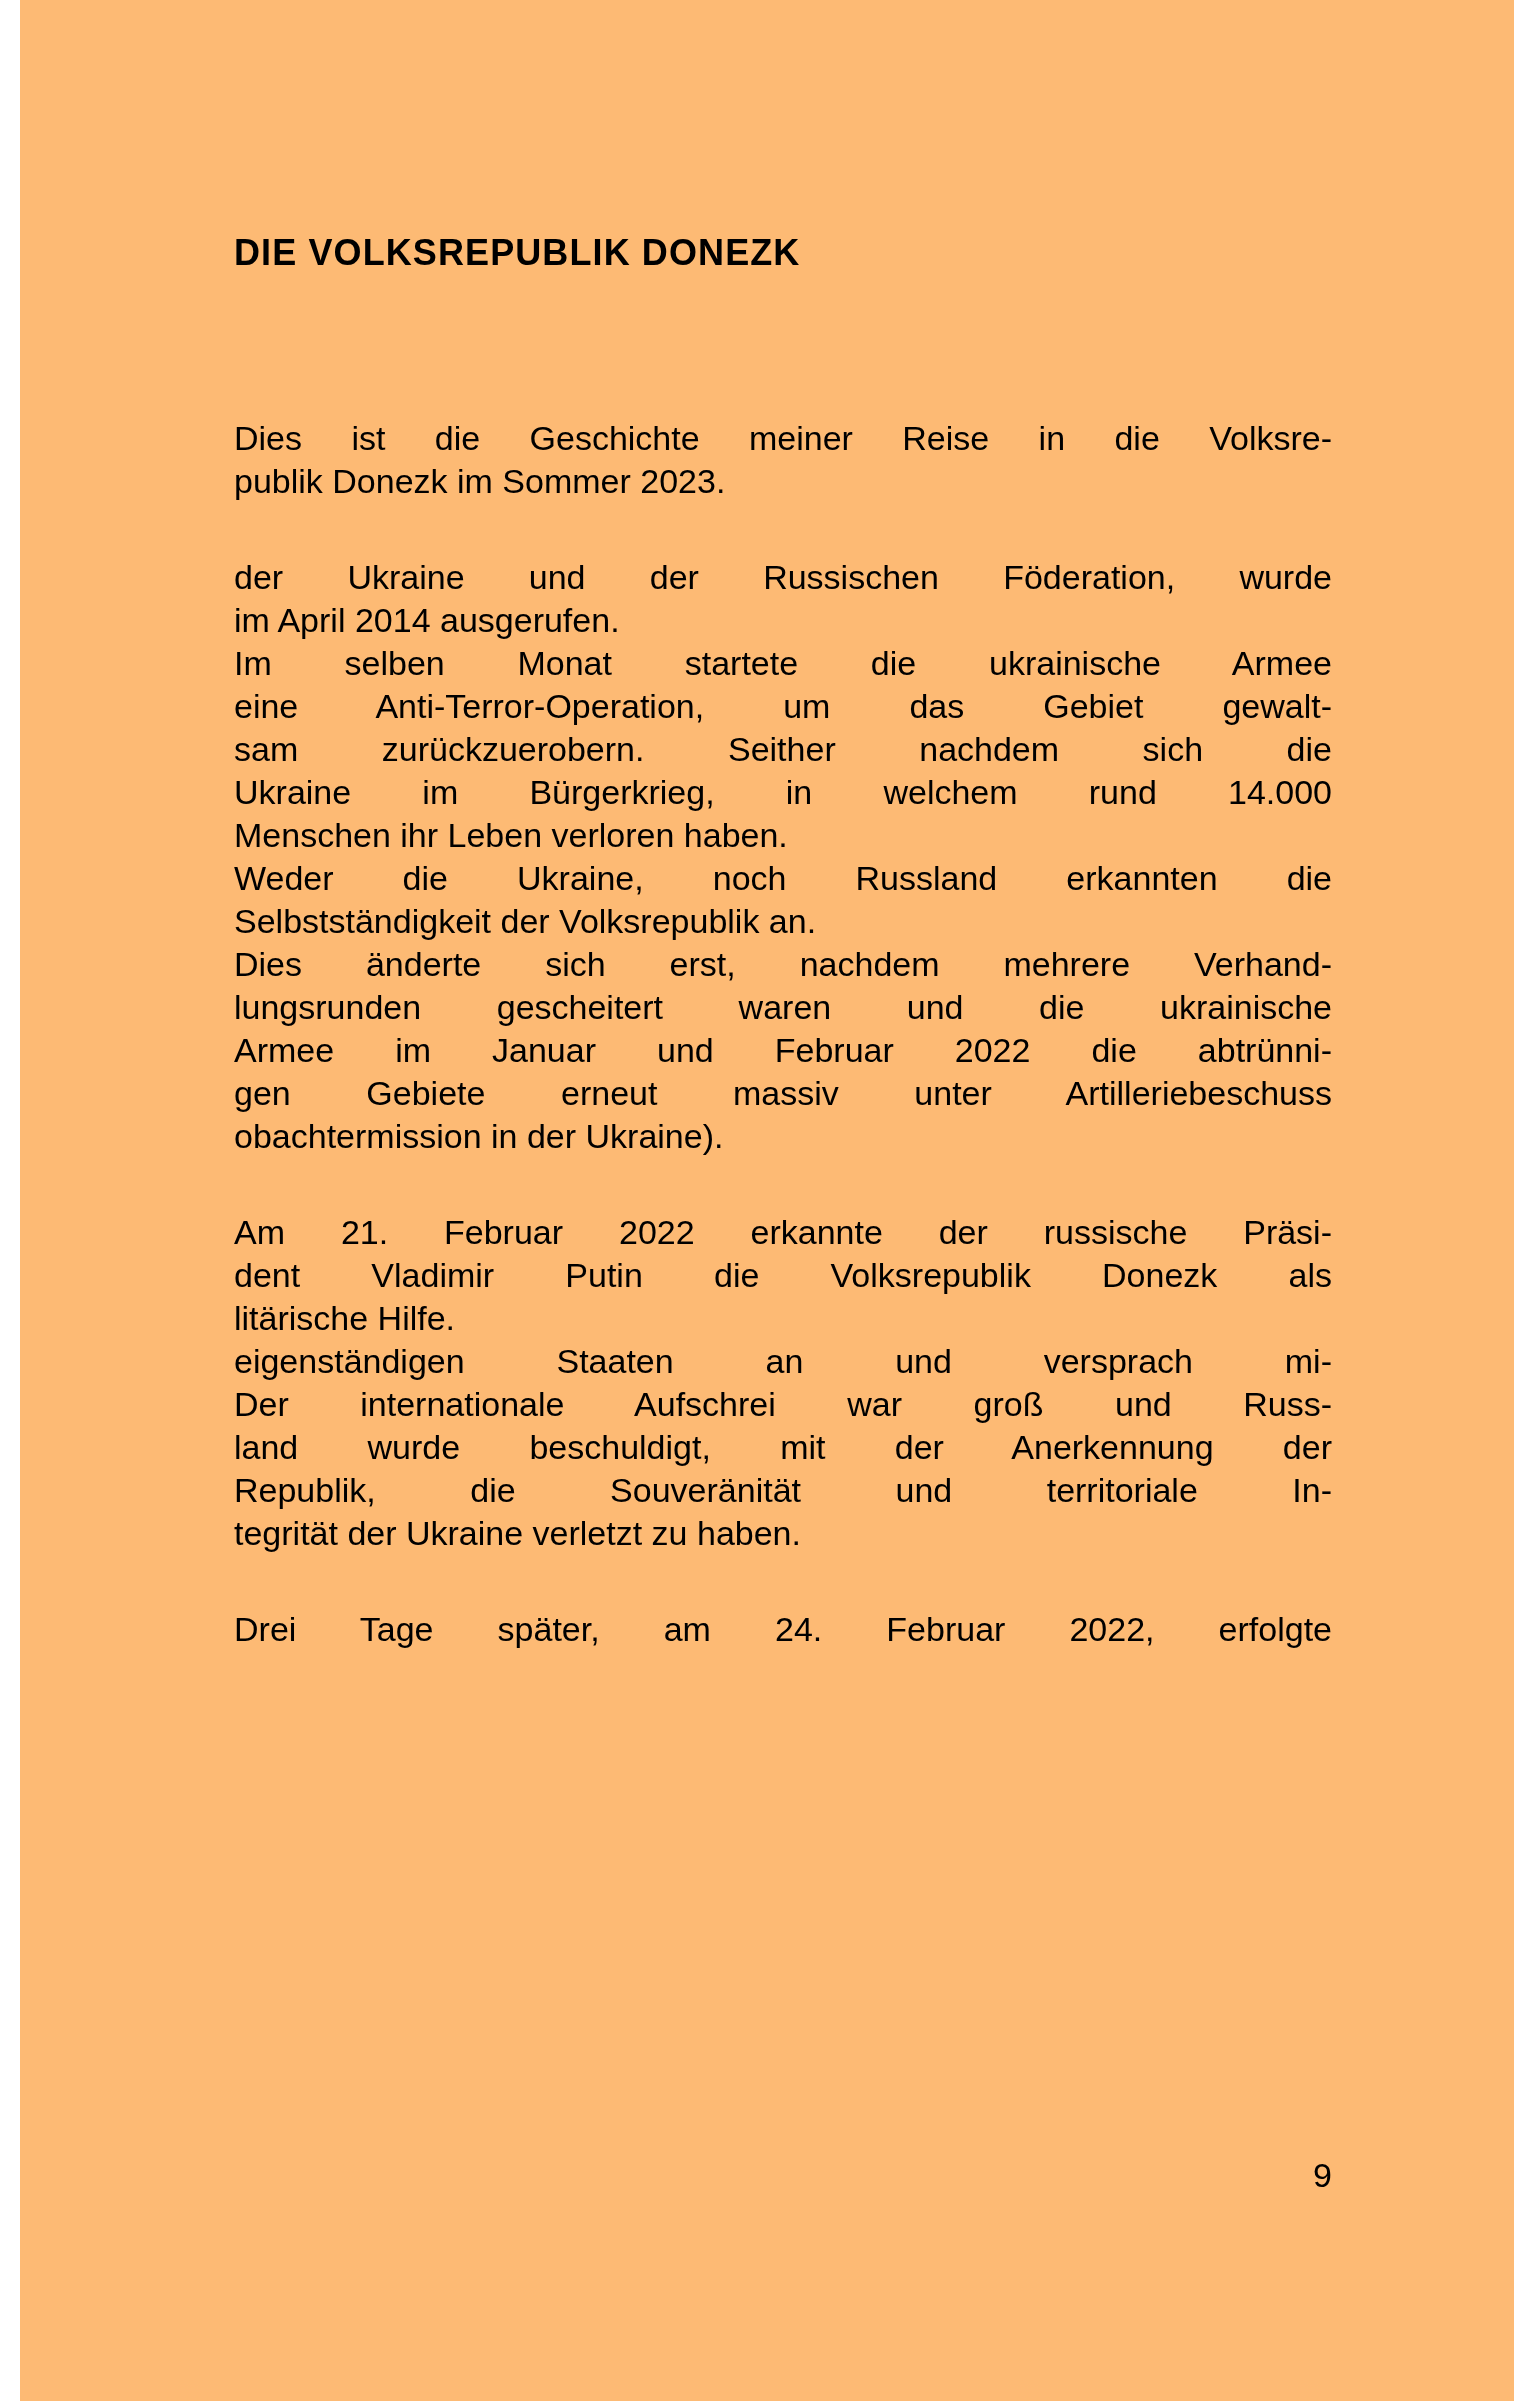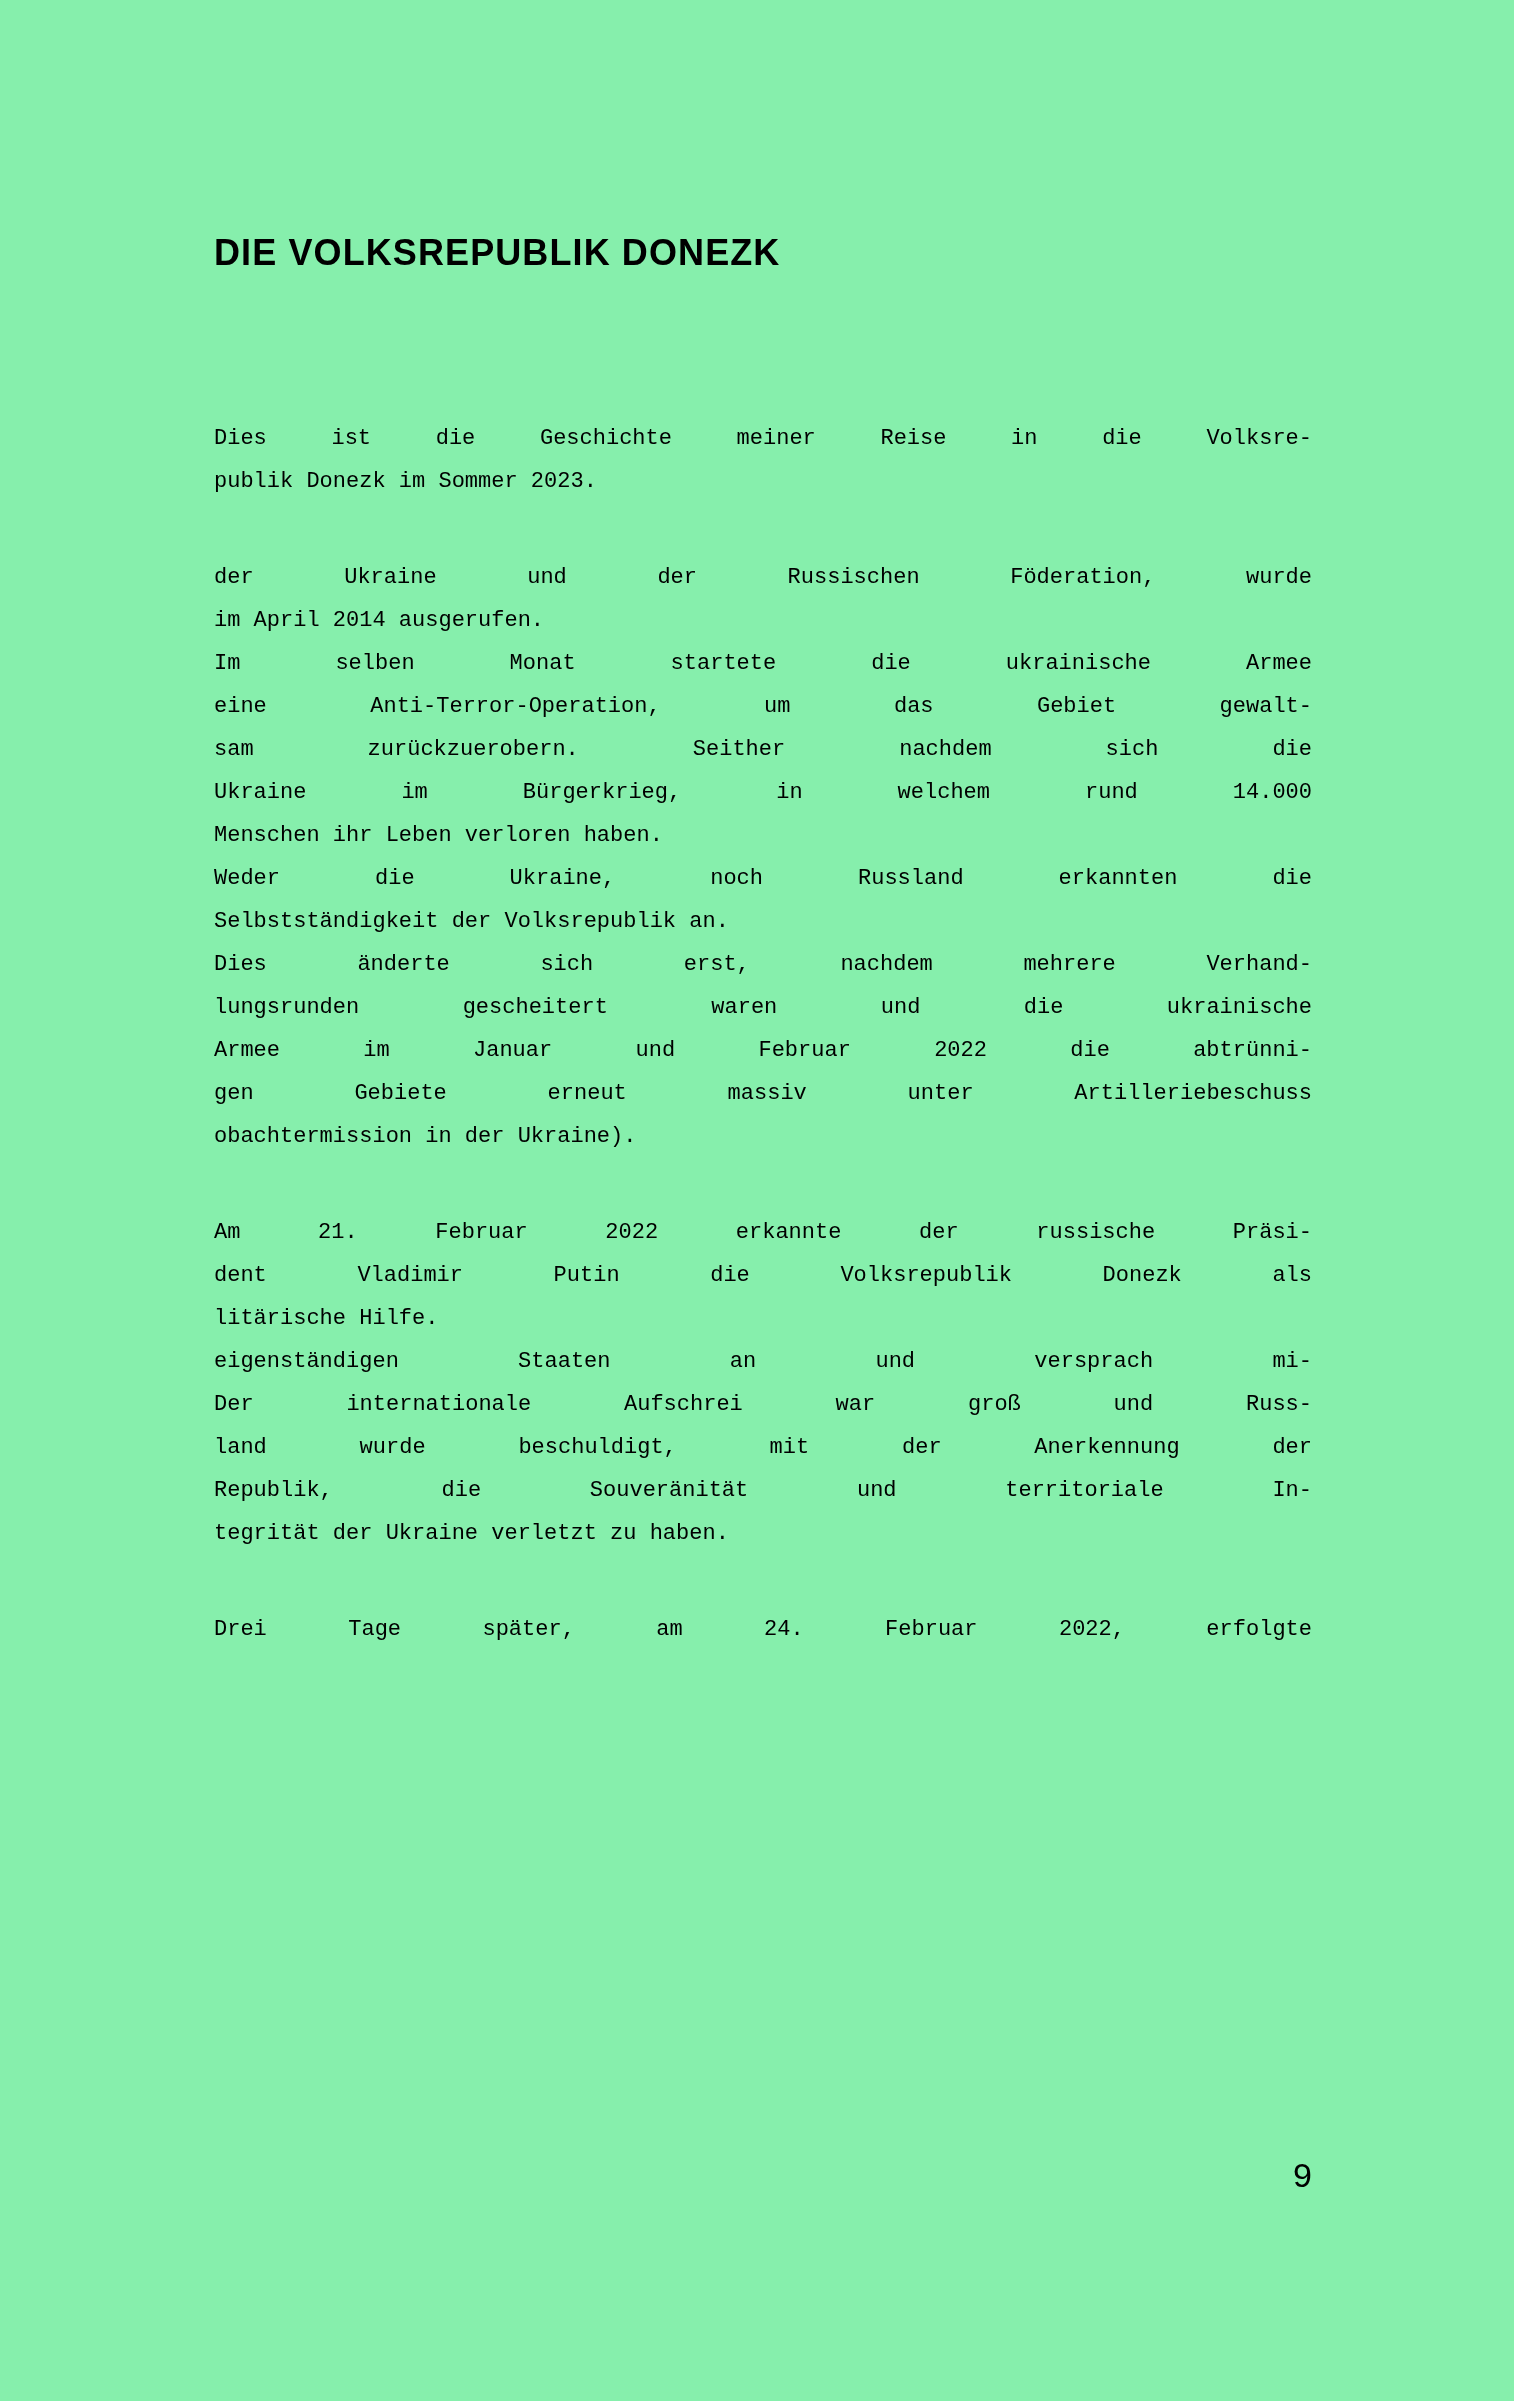--- a/index.html
+++ b/index.html
@@ -11,21 +11,22 @@
     height: 2401px;
     background: #ffffff;
     color: #000000;
     font-family: "Liberation Sans", "DejaVu Sans", sans-serif;
     position: relative;
     overflow: hidden;
   }
   .sheet {
     position: absolute;
     inset: 0;
-    background: #86efac;
+    background: #fdba74;
+    margin-left: 20px;
   }
   .text-block {
     position: absolute;
     left: 214px;
     top: 230px;
     width: 1098px;
   }
   .heading {
     font-size: 36px;
     line-height: 45px;
@@ -33,25 +34,24 @@
     letter-spacing: 1.1px;
     margin: 0 0 142px 0;
   }
   .para {
     margin: 0;
   }
   .para.gap {
     margin-top: 53px;
   }
   .line {
-    font-size: 22px;
+    font-size: 34px;
     line-height: 43px;
     text-align: left;
     white-space: normal;
-    font-family: Liberation Mono, monospace;
   }
   .line.j {
     text-align: justify;
     text-align-last: justify;
     -moz-text-align-last: justify;
   }
   .page-number {
     position: absolute;
     left: 214px;
     top: 2154px;

